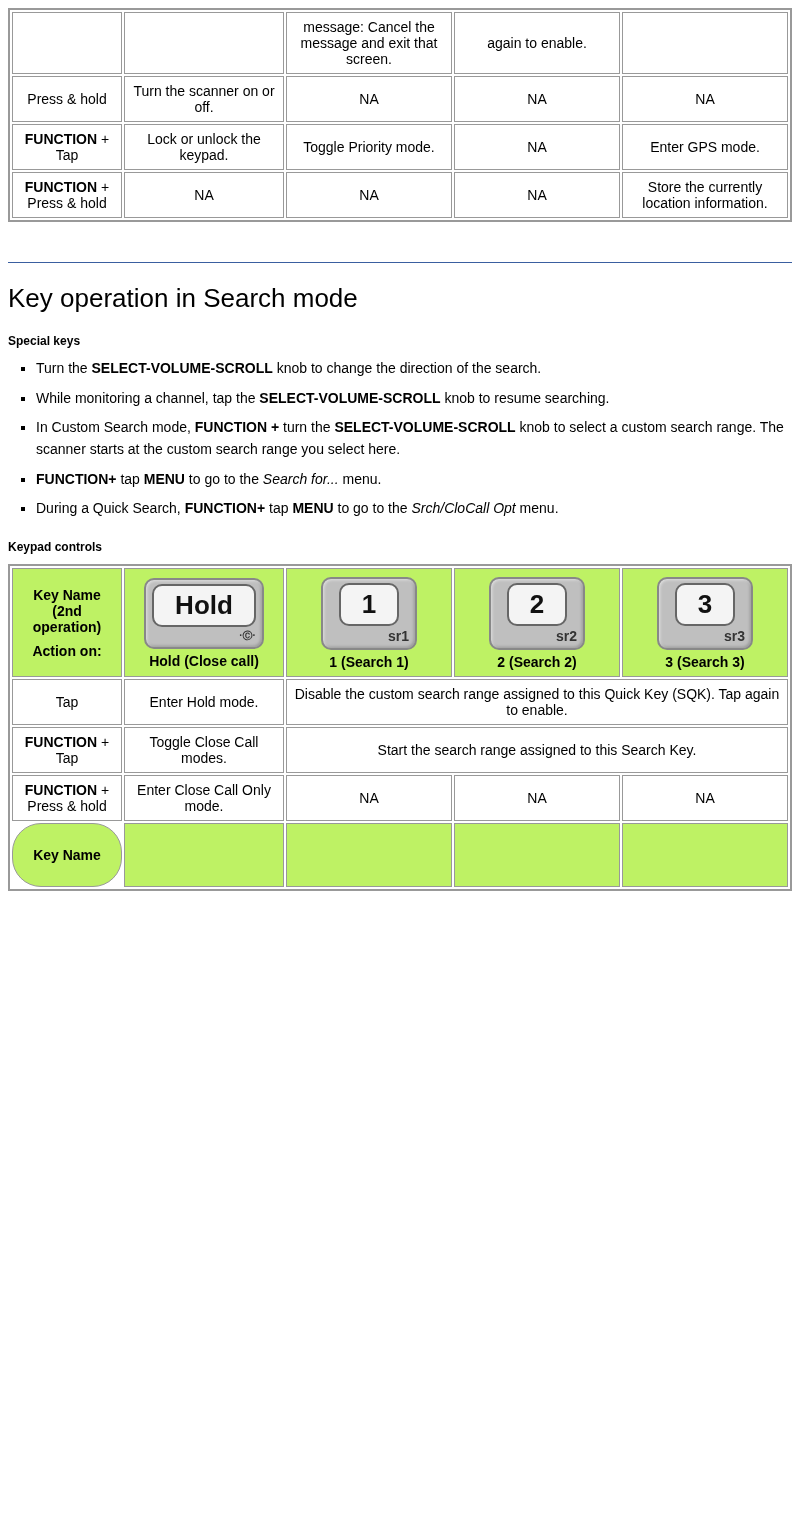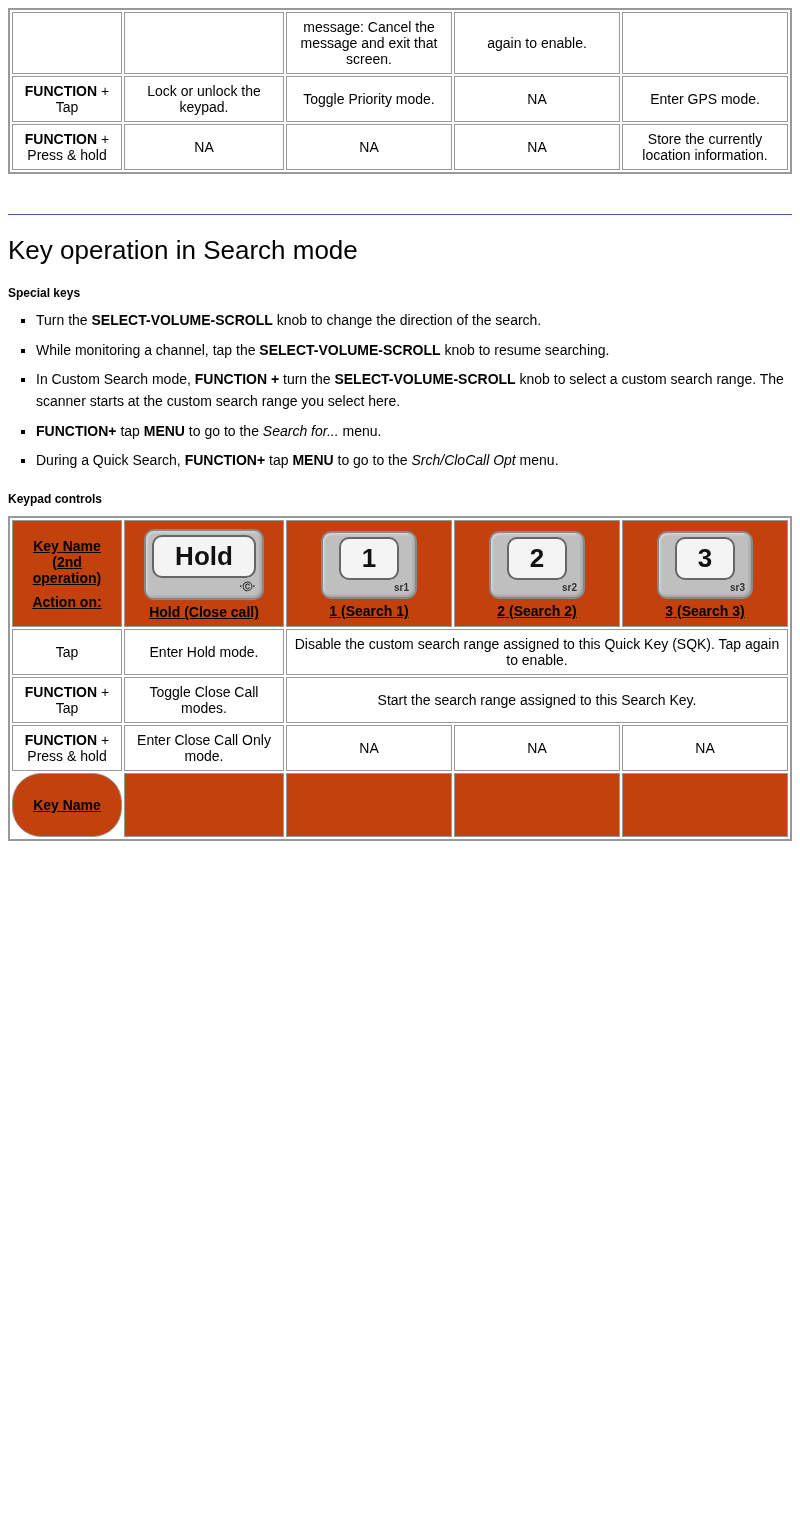--- a/index.html
+++ b/index.html
@@ -18,23 +18,22 @@
     width: 100%;
     table-layout: fixed;
   }
   td, th {
     border: 1px solid #999;
     padding: 6px 4px;
     text-align: center;
     vertical-align: middle;
   }
   th {
-    background: #c2410c;
+    background: #bef264;
     font-weight: bold;
-    text-decoration: underline;
   }
   .key-icon {
     background: #bfbfbf;
     border: 2px solid #888;
     border-radius: 10px;
     padding: 4px 6px;
     display: inline-block;
     margin: 2px auto 4px auto;
     min-width: 80px;
     box-shadow: inset 1px 1px 3px rgba(255,255,255,0.6), inset -1px -1px 3px rgba(0,0,0,0.25);
@@ -44,21 +43,21 @@
     border: 2px solid #666;
     border-radius: 10px;
     font-weight: bold;
     font-size: 26px;
     padding: 4px 21px;
     display: inline-block;
     color: #111;
     font-family: Arial, sans-serif;
   }
   .key-sub {
-    font-size: 10px;
+    font-size: 14px;
     color: #333;
     text-align: right;
     margin-top: 2px;
   }
   .cc-dot {
     font-size: 10px;
     color: #333;
   }
   hr.section {
     border: none;
@@ -103,20 +102,27 @@
   </colgroup>
   <tbody>
       <tr>
     <td></td>
     <td></td>
     <td>message: Cancel the message and exit that screen.</td>
     <td>again to enable.</td>
     <td></td>
   </tr>
   <tr>
+    <td>Press &amp; hold</td>
+    <td>Turn the scanner on or off.</td>
+    <td>NA</td>
+    <td>NA</td>
+    <td>NA</td>
+  </tr>
+  <tr>
     <td><b>FUNCTION</b><span> + Tap</span></td>
     <td>Lock or unlock the keypad.</td>
     <td>Toggle Priority mode.</td>
     <td>NA</td>
     <td>Enter GPS mode.</td>
   </tr>
   <tr>
     <td><b>FUNCTION</b><span> + Press &amp; hold</span></td>
     <td>NA</td>
     <td>NA</td>

